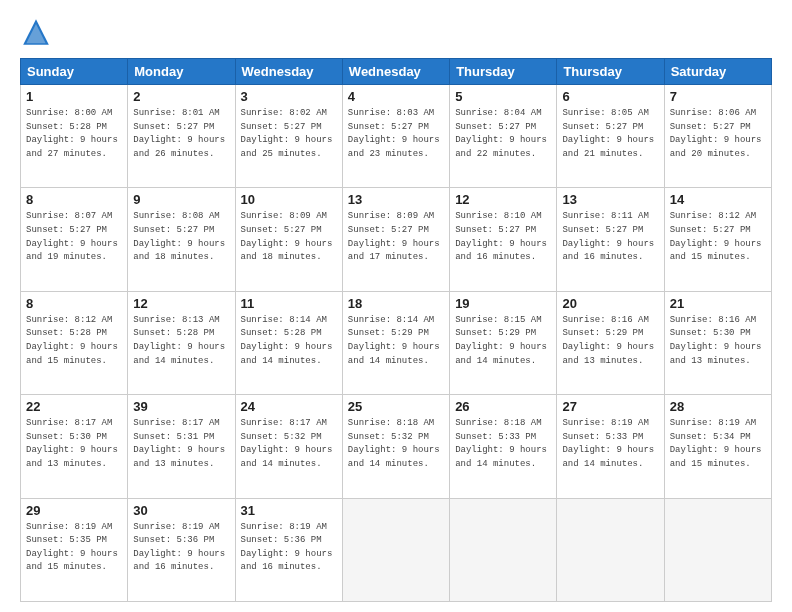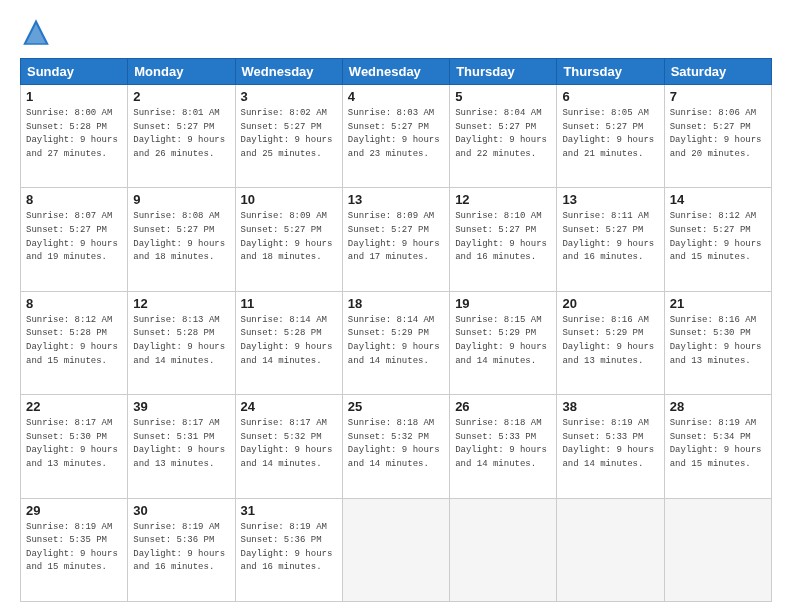--- a/index.html
+++ b/index.html
@@ -246,21 +246,21 @@
       </td>
             <td>
         <span class="day-num">25</span>
         <span class="day-info">Sunrise: 8:18 AM<br>Sunset: 5:32 PM<br>Daylight: 9 hours and 14 minutes.</span>
       </td>
             <td>
         <span class="day-num">26</span>
         <span class="day-info">Sunrise: 8:18 AM<br>Sunset: 5:33 PM<br>Daylight: 9 hours and 14 minutes.</span>
       </td>
             <td>
-        <span class="day-num">38</span>
+        <span class="day-num">27</span>
         <span class="day-info">Sunrise: 8:19 AM<br>Sunset: 5:33 PM<br>Daylight: 9 hours and 14 minutes.</span>
       </td>
             <td>
         <span class="day-num">28</span>
         <span class="day-info">Sunrise: 8:19 AM<br>Sunset: 5:34 PM<br>Daylight: 9 hours and 15 minutes.</span>
       </td>
           </tr>
           <tr>
             <td>
         <span class="day-num">29</span>

